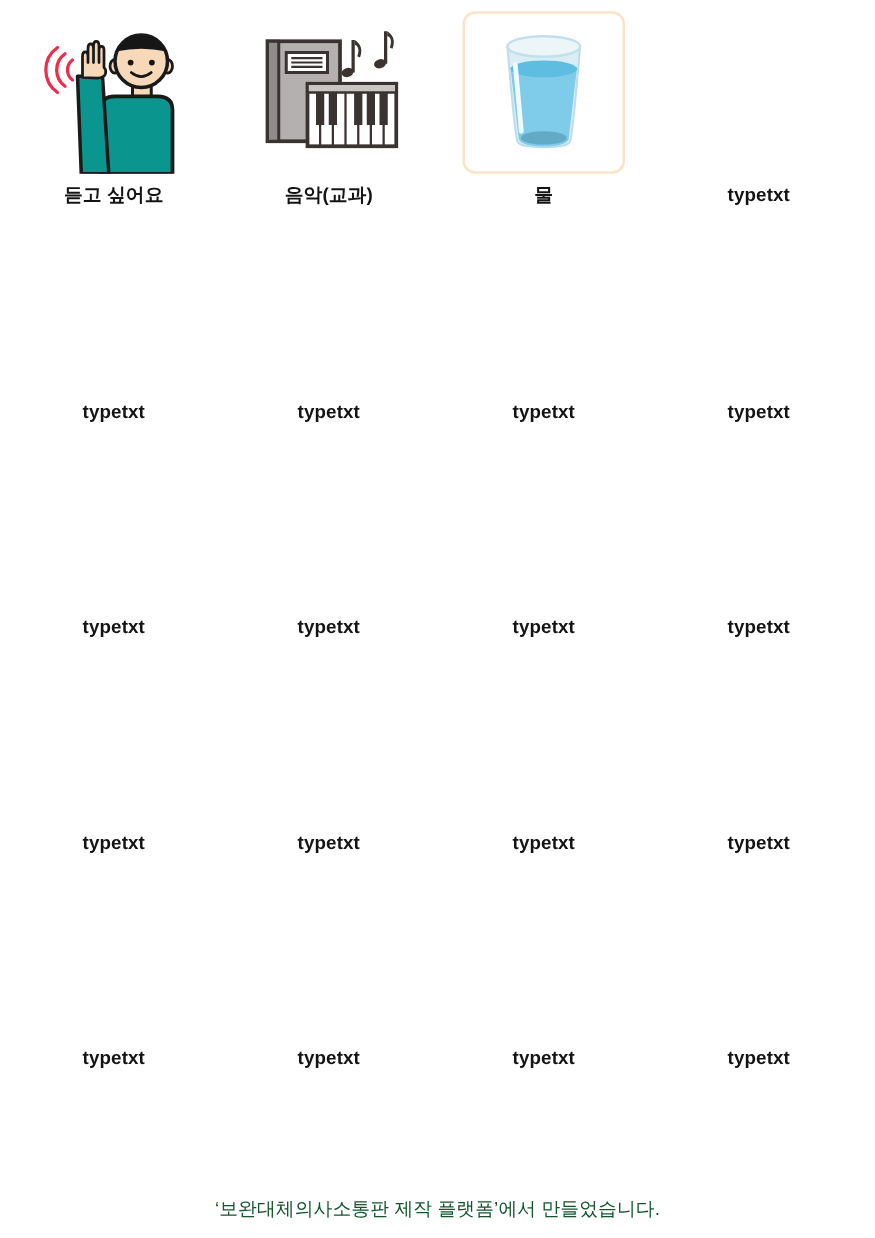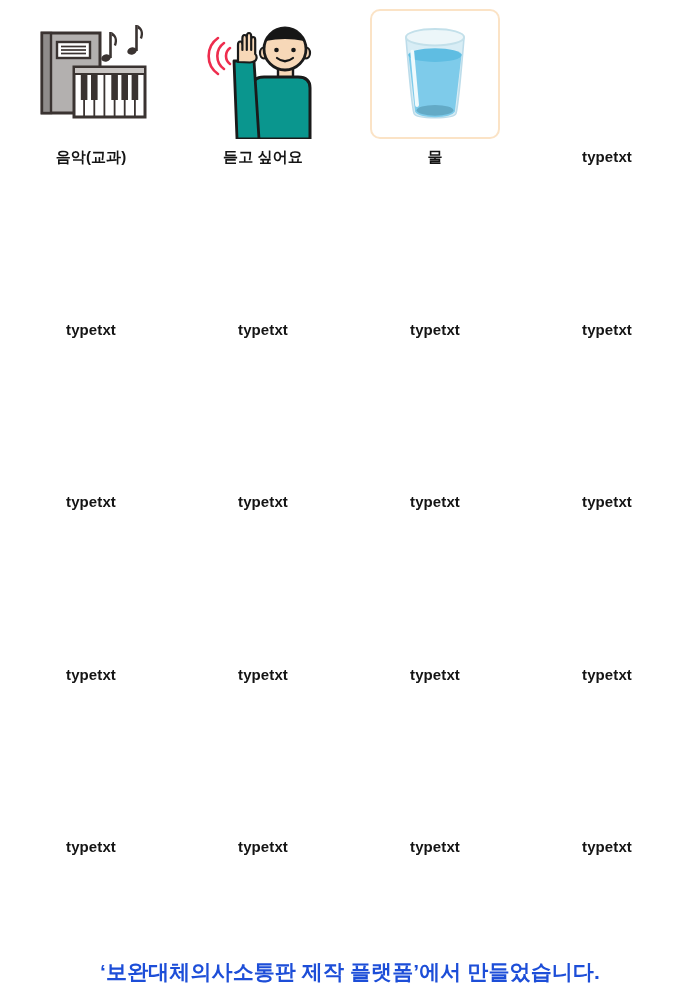--- a/index.html
+++ b/index.html
@@ -43,30 +43,64 @@
     color: #141414;
     text-align: center;
     letter-spacing: 0.1px;
     white-space: nowrap;
   }
   .footer {
     position: absolute;
     left: 0; right: 0;
     top: 958px;
     text-align: center;
-    font-size: 21px;
-    font-weight: 700;
-    color: #1d4ed8;
+    font-size: 15px;
+    font-weight: 400;
+    color: #14532d;
     letter-spacing: 0.1px;
   }
 </style>
 </head>
 <body>
 
 <div class="board">
+
+  <div class="cell">
+    <div class="imgbox">
+      <svg viewBox="0 0 130 130" aria-hidden="true">
+
+        <g fill="none" stroke="#ee2d4e" stroke-width="2.6" stroke-linecap="round">
+          <path d="M32,39 A10,10 0 0 0 32,55"></path>
+          <path d="M26,34 A16,16 0 0 0 26,60"></path>
+          <path d="M20,29 A22,22 0 0 0 20,65"></path>
+        </g>
+
+        <rect x="80" y="57" width="15" height="18" fill="#f7d8b8" stroke="#1a1a1a" stroke-width="2.4"></rect>
+
+        <ellipse cx="66" cy="44" rx="4" ry="5.5" fill="#f7d8b8" stroke="#1a1a1a" stroke-width="2.2"></ellipse>
+        <ellipse cx="108" cy="44" rx="4" ry="5.5" fill="#f7d8b8" stroke="#1a1a1a" stroke-width="2.2"></ellipse>
+
+        <path d="M54,130 L54,79 Q54,68 66,68 L100,68 Q112,68 112,79 L112,130 Z" fill="#0a968e" stroke="#1a1a1a" stroke-width="3"></path>
+
+        <circle cx="87" cy="40" r="21" fill="#f7d8b8" stroke="#1a1a1a" stroke-width="2.8"></circle>
+
+        <path d="M67.6,32 A21,21 0 0 1 106.4,32 Q87,28 67.6,32 Z" fill="#161616"></path>
+
+        <circle cx="78.5" cy="41" r="2.3" fill="#161616"></circle>
+        <circle cx="95.5" cy="41" r="2.3" fill="#161616"></circle>
+
+        <path d="M79,49 Q87,55.5 95,49" fill="none" stroke="#161616" stroke-width="2.2" stroke-linecap="round"></path>
+
+        <path d="M36,52 L56,52 L61,130 L39,130 Z" fill="#0a968e" stroke="#1a1a1a" stroke-width="2.8" stroke-linejoin="round"></path>
+
+        <path d="M40,53 L40,36 Q40,32.5 42.2,32.5 Q44.4,32.5 44.4,36 L44.4,41 L44.4,29.5 Q44.4,26 46.6,26 Q48.8,26 48.8,29.5 L48.8,41 L48.8,27.5 Q48.8,24 51,24 Q53.2,24 53.2,27.5 L53.2,41 L53.2,31 Q53.2,28 55.2,28 Q57.2,28 57.2,31 L57.2,45 Q59,46.5 58.5,49.5 Q58,53 52,53.5 Z" fill="#f7d8b8" stroke="#1a1a1a" stroke-width="2.2" stroke-linejoin="round"></path>
+      </svg>
+    </div>
+    <div class="label">듣고 싶어요</div>
+  </div>
 
   <div class="cell">
     <div class="imgbox">
       <svg viewBox="0 0 130 130" aria-hidden="true">
 
         <rect x="16" y="24" width="58" height="80" fill="#b3b0af" stroke="#3a3331" stroke-width="3"></rect>
         <rect x="16" y="24" width="9" height="80" fill="#8f8c8b" stroke="#3a3331" stroke-width="2.4"></rect>
         <rect x="31" y="33" width="33" height="16" fill="#ffffff" stroke="#3a3331" stroke-width="2.4"></rect>
         <g stroke="#3a3331" stroke-width="1.7">
           <line x1="35" y1="37.5" x2="60" y2="37.5"></line>
@@ -99,54 +133,20 @@
           <rect x="85.3" y="65" width="6.6" height="26"></rect>
           <rect x="95.4" y="65" width="6.6" height="26"></rect>
           <rect x="105.6" y="65" width="6.6" height="26"></rect>
         </g>
       </svg>
     </div>
     <div class="label">음악(교과)</div>
   </div>
 
   <div class="cell">
-    <div class="imgbox">
-      <svg viewBox="0 0 130 130" aria-hidden="true">
-
-        <g fill="none" stroke="#ee2d4e" stroke-width="2.6" stroke-linecap="round">
-          <path d="M32,39 A10,10 0 0 0 32,55"></path>
-          <path d="M26,34 A16,16 0 0 0 26,60"></path>
-          <path d="M20,29 A22,22 0 0 0 20,65"></path>
-        </g>
-
-        <rect x="80" y="57" width="15" height="18" fill="#f7d8b8" stroke="#1a1a1a" stroke-width="2.4"></rect>
-
-        <ellipse cx="66" cy="44" rx="4" ry="5.5" fill="#f7d8b8" stroke="#1a1a1a" stroke-width="2.2"></ellipse>
-        <ellipse cx="108" cy="44" rx="4" ry="5.5" fill="#f7d8b8" stroke="#1a1a1a" stroke-width="2.2"></ellipse>
-
-        <path d="M54,130 L54,79 Q54,68 66,68 L100,68 Q112,68 112,79 L112,130 Z" fill="#0a968e" stroke="#1a1a1a" stroke-width="3"></path>
-
-        <circle cx="87" cy="40" r="21" fill="#f7d8b8" stroke="#1a1a1a" stroke-width="2.8"></circle>
-
-        <path d="M67.6,32 A21,21 0 0 1 106.4,32 Q87,28 67.6,32 Z" fill="#161616"></path>
-
-        <circle cx="78.5" cy="41" r="2.3" fill="#161616"></circle>
-        <circle cx="95.5" cy="41" r="2.3" fill="#161616"></circle>
-
-        <path d="M79,49 Q87,55.5 95,49" fill="none" stroke="#161616" stroke-width="2.2" stroke-linecap="round"></path>
-
-        <path d="M36,52 L56,52 L61,130 L39,130 Z" fill="#0a968e" stroke="#1a1a1a" stroke-width="2.8" stroke-linejoin="round"></path>
-
-        <path d="M40,53 L40,36 Q40,32.5 42.2,32.5 Q44.4,32.5 44.4,36 L44.4,41 L44.4,29.5 Q44.4,26 46.6,26 Q48.8,26 48.8,29.5 L48.8,41 L48.8,27.5 Q48.8,24 51,24 Q53.2,24 53.2,27.5 L53.2,41 L53.2,31 Q53.2,28 55.2,28 Q57.2,28 57.2,31 L57.2,45 Q59,46.5 58.5,49.5 Q58,53 52,53.5 Z" fill="#f7d8b8" stroke="#1a1a1a" stroke-width="2.2" stroke-linejoin="round"></path>
-      </svg>
-    </div>
-    <div class="label">듣고 싶어요</div>
-  </div>
-
-  <div class="cell">
     <div class="imgbox bordered">
       <svg viewBox="0 0 130 130" aria-hidden="true">
 
         <path d="M35,27 C35,27 41,100 43.5,106 C46,111.5 84,111.5 86.5,106 C89,100 95,27 95,27 Z" fill="#d8edf5" stroke="#bcdcea" stroke-width="1.6"></path>
 
         <path d="M37.5,44 L44.5,104 Q48,109.5 65,109.5 Q82,109.5 85.5,104 L92.5,44 Q78,51 65,49.5 Q52,48 37.5,44 Z" fill="#7ecbea"></path>
 
         <ellipse cx="65" cy="45.5" rx="27.5" ry="7" fill="#5fbde2"></ellipse>
 
         <ellipse cx="65" cy="102.5" rx="19" ry="5.5" fill="#63aac6"></ellipse>

